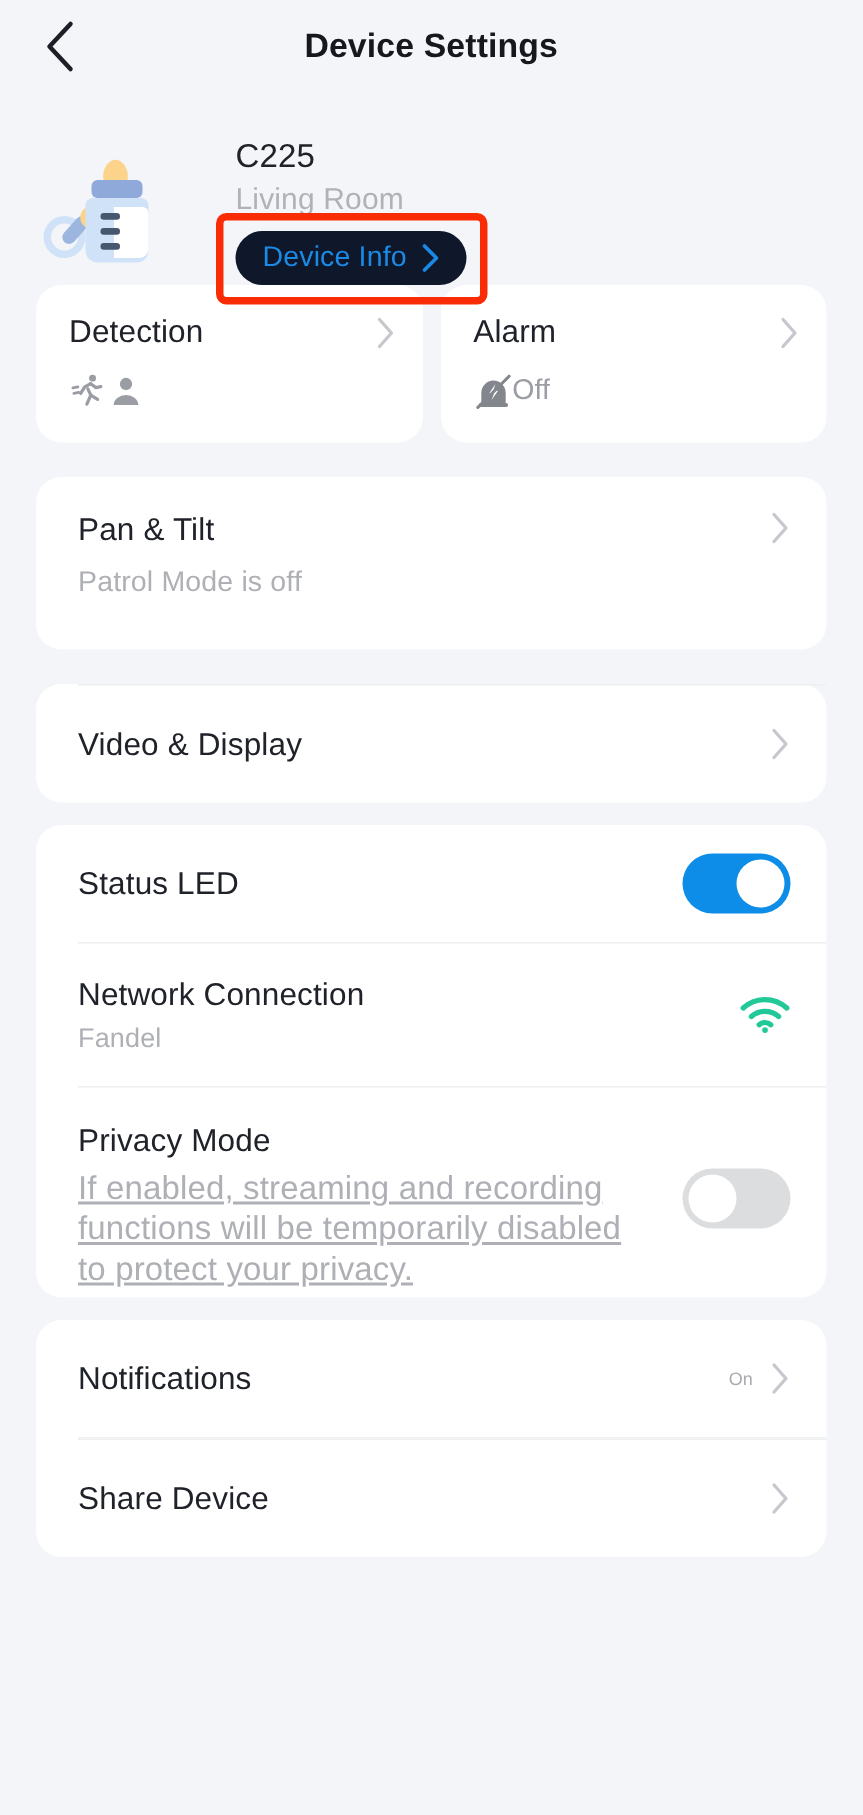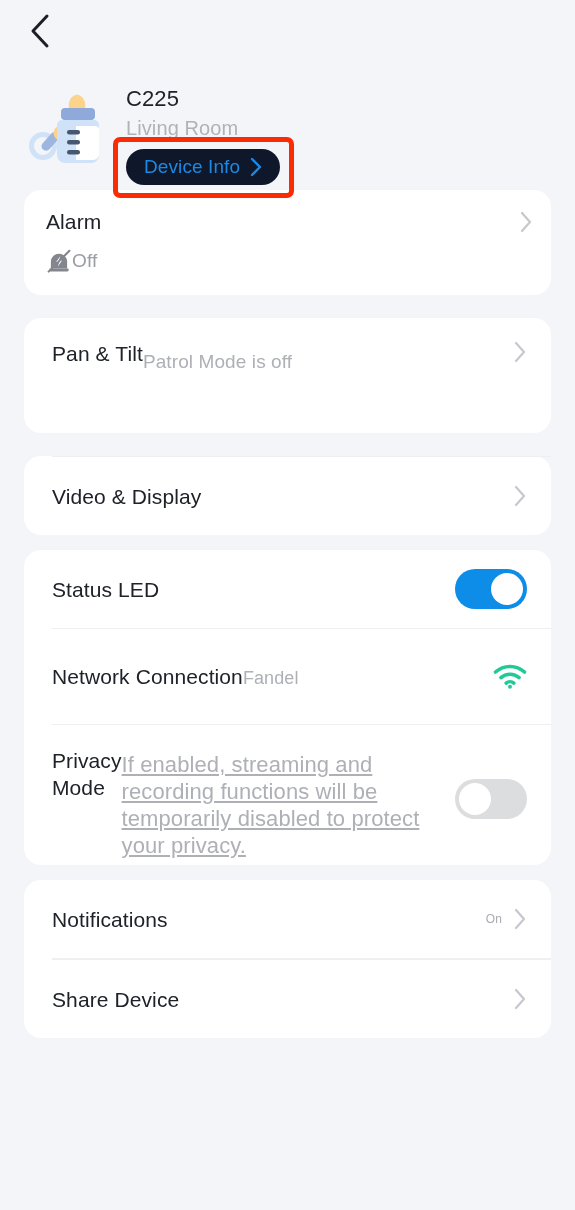--- a/index.html
+++ b/index.html
@@ -43,23 +43,24 @@
   .header-title {
     font-size: 22.5px;
     font-weight: bold;
     color: #16181d;
     letter-spacing: 0.1px;
   }
 
   
   .device-hero {
     display: flex;
-    align-items: flex-start;
+    align-items: flex-end;
     padding: 18px 24px 0 24px;
     height: 128px;
+    gap: 31px;
   }
   .device-icon {
     width: 96px;
     height: 96px;
     flex: 0 0 96px;
     display: flex;
     align-items: center;
     justify-content: center;
     margin-top: 2px;
   }
@@ -160,21 +161,21 @@
   
   .row {
     position: relative;
     display: flex;
     align-items: center;
     justify-content: space-between;
     padding: 0 24px 0 28px;
     min-height: 78px;
     cursor: pointer;
   }
-  .row-text { display: flex; flex-direction: row; }
+  .row-text { display: flex; flex-direction: column; }
   .row-title {
     font-size: 21px;
     color: #20222a;
     letter-spacing: 0.1px;
     line-height: 27px;
   }
   .row-sub {
     font-size: 18px;
     color: #aeb0b6;
     margin-top: 3px;
@@ -237,20 +238,21 @@
 <body>
 
 <div class="screen">
 
   <div class="header">
     <div class="back-btn">
       <svg class="chev" width="22" height="36" viewBox="0 0 22 36">
         <path d="M18 3 L4 18 L18 33" fill="none" stroke="#1d1f26" stroke-width="3" stroke-linecap="round" stroke-linejoin="round"></path>
       </svg>
     </div>
+    <div class="header-title">Device Settings</div>
   </div>
 
   <div class="device-hero">
     <div class="device-icon">
       <svg width="92" height="92" viewBox="0 0 92 92">
 
         <circle cx="17" cy="62" r="11.5" fill="none" stroke="#cfe2f7" stroke-width="5"></circle>
         <rect x="20" y="46" width="9" height="22" rx="4.5" fill="#9db6e0" transform="rotate(42 24 57)"></rect>
         <circle cx="35" cy="49" r="7.5" fill="#fbd38a"></circle>
 
@@ -276,20 +278,43 @@
             <path d="M3 3 L11 11 L3 19" fill="none" stroke="#1b8ae6" stroke-width="2.4" stroke-linecap="round" stroke-linejoin="round"></path>
           </svg>
         </div>
         <div class="annot-ring"></div>
       </div>
     </div>
   </div>
 
   <div class="duo-row">
 
+    <div class="duo-card">
+      <div class="duo-top">
+        <span class="duo-title">Detection</span>
+        <svg class="chev" width="15" height="24" viewBox="0 0 15 24">
+          <path d="M4 3 L12 12 L4 21" fill="none" stroke="#c6c8cd" stroke-width="2.2" stroke-linecap="round" stroke-linejoin="round"></path>
+        </svg>
+      </div>
+      <div class="duo-bottom">
+        <svg class="icon" width="26" height="26" viewBox="0 0 24 24">
+          <circle cx="14.5" cy="3.8" r="2.1" fill="#9b9da4"></circle>
+          <path d="M13.3 7.2 L9.6 9.3 L7.2 13.1" fill="none" stroke="#9b9da4" stroke-width="2" stroke-linecap="round" stroke-linejoin="round"></path>
+          <path d="M13.3 7.2 L16.6 9.6 L19.6 9.0" fill="none" stroke="#9b9da4" stroke-width="2" stroke-linecap="round" stroke-linejoin="round"></path>
+          <path d="M11.6 10.4 L13.4 14.2 L11.0 19.8" fill="none" stroke="#9b9da4" stroke-width="2" stroke-linecap="round" stroke-linejoin="round"></path>
+          <path d="M13.4 14.2 L17.6 16.8" fill="none" stroke="#9b9da4" stroke-width="2" stroke-linecap="round" stroke-linejoin="round"></path>
+          <path d="M5.5 9.2 L2.4 9.8" fill="none" stroke="#9b9da4" stroke-width="1.7" stroke-linecap="round"></path>
+          <path d="M6.0 12.6 L3.0 13.2" fill="none" stroke="#9b9da4" stroke-width="1.7" stroke-linecap="round"></path>
+        </svg>
+        <svg class="icon" width="24" height="26" viewBox="0 0 24 24">
+          <circle cx="12" cy="7" r="4.1" fill="#9b9da4"></circle>
+          <path d="M3.8 21 a8.2 6.6 0 0 1 16.4 0z" fill="#9b9da4"></path>
+        </svg>
+      </div>
+    </div>
 
     <div class="duo-card">
       <div class="duo-top">
         <span class="duo-title">Alarm</span>
         <svg class="chev" width="15" height="24" viewBox="0 0 15 24">
           <path d="M4 3 L12 12 L4 21" fill="none" stroke="#c6c8cd" stroke-width="2.2" stroke-linecap="round" stroke-linejoin="round"></path>
         </svg>
       </div>
       <div class="duo-bottom">
         <svg class="icon" width="26" height="26" viewBox="0 0 24 24">

